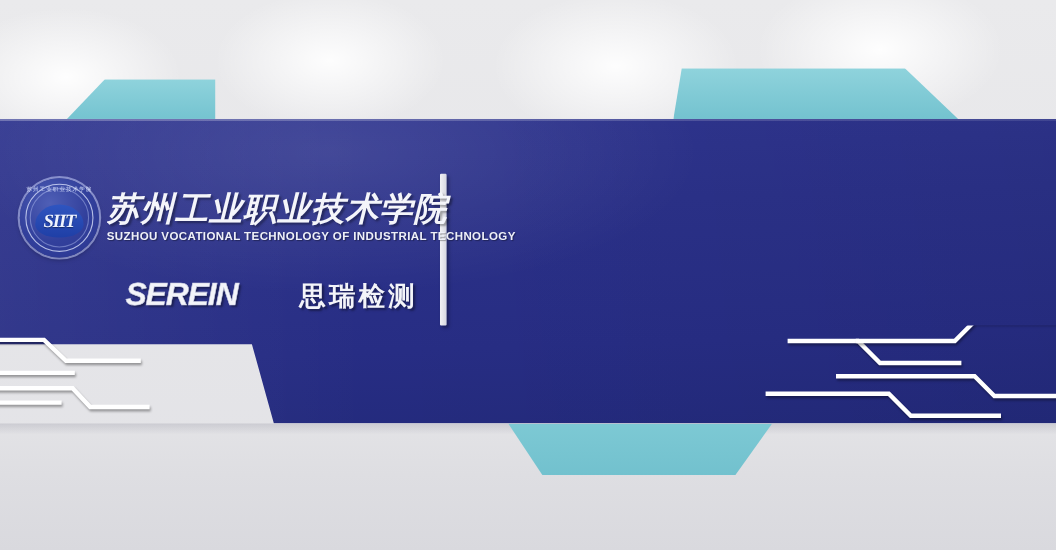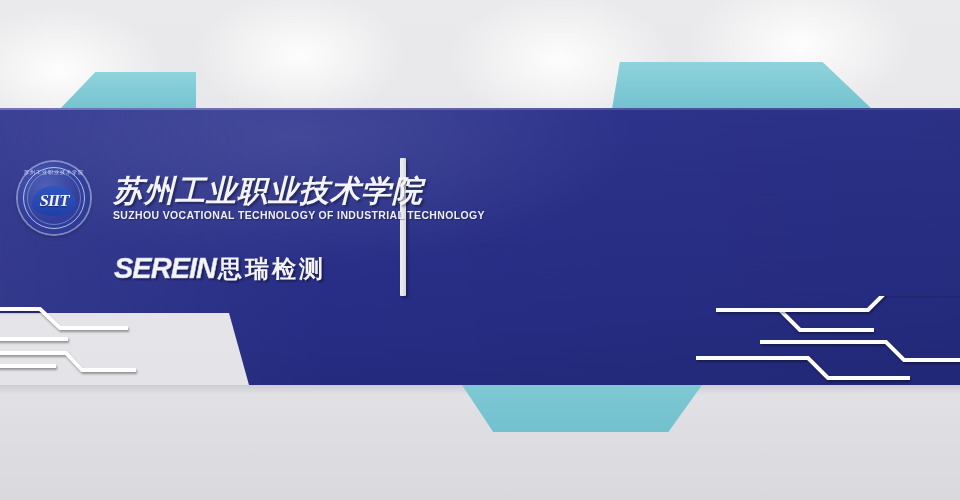--- a/index.html
+++ b/index.html
@@ -51,49 +51,49 @@
   #traces-left{position:absolute;left:0;top:296px;width:300px;height:90px;}
   #traces-right{position:absolute;left:660px;top:296px;width:300px;height:90px;}
 
   
   #divider{position:absolute;left:400px;top:158px;width:6px;height:138px;
     background:linear-gradient(90deg,#f2f2f5,#d6d7e0);
     box-shadow:2px 2px 3px rgba(0,0,0,.35);border-radius:1px;}
 
   
   #logo-block{position:absolute;left:18px;top:162px;width:376px;}
-  #logo-row{display:flex;align-items:center;gap:23px;}
+  #logo-row{display:flex;align-items:center;gap:7px;}
   #emblem{position:relative;width:72px;height:72px;flex:0 0 72px;border-radius:50%;
     background:radial-gradient(circle at 38% 32%, #4f5fb6 0%, #32409c 52%, #2a3590 100%);
     box-shadow:0 0 0 2px rgba(200,210,255,.55), 0 2px 5px rgba(0,0,0,.35);}
   #emblem-ring{position:absolute;inset:5px;border-radius:50%;border:1px solid rgba(225,232,255,.75);}
   #emblem-ring2{position:absolute;inset:9px;border-radius:50%;border:1px solid rgba(200,212,255,.4);}
   #emblem-core{position:absolute;left:50%;top:54%;transform:translate(-50%,-50%);
     width:44px;height:30px;border-radius:50% 50% 48% 48%/60% 60% 40% 40%;
     background:linear-gradient(180deg,#2f55c0,#1f3fa6);
     display:flex;align-items:center;justify-content:center;}
   #emblem-mark{font-family:"Liberation Serif",serif;font-style:italic;font-weight:700;
     font-size:17px;color:#eef3ff;letter-spacing:-1px;line-height:1;
     text-shadow:0 1px 1px rgba(0,0,0,.4);}
   #emblem-arc{position:absolute;left:0;right:0;top:7px;text-align:center;
     font-size:5px;color:#dbe4ff;letter-spacing:1px;white-space:nowrap;opacity:.92;}
   #name-col{display:flex;flex-direction:column;gap:2px;}
   #uni-cn{font-family:"Liberation Serif","DejaVu Serif",serif;font-weight:700;
     font-size:30px;line-height:1.04;color:#f4f5fa;letter-spacing:1px;font-style:italic;
     text-shadow:2px 2px 2px rgba(0,0,0,.35);white-space:nowrap;}
   #uni-en{font-size:10.5px;font-weight:700;color:#eef0f8;letter-spacing:.35px;
     white-space:nowrap;text-shadow:1px 1px 1px rgba(0,0,0,.35);}
-  #brand-row{display:flex;align-items:center;gap:2px;margin-top:20px;padding-left:96px;}
+  #brand-row{display:flex;align-items:center;gap:32px;margin-top:20px;padding-left:96px;}
   #serein{font-family:"Liberation Sans",sans-serif;font-weight:700;font-style:italic;
     font-size:29px;letter-spacing:-1px;color:#f3f4f9;line-height:1;
     text-shadow:2px 2px 2px rgba(0,0,0,.4);
     -webkit-text-stroke:.5px #c9cce0;}
   #serein-cn{font-family:"DejaVu Sans","Liberation Sans",sans-serif;font-weight:700;
     font-size:24px;letter-spacing:3px;color:#f3f4f9;line-height:1;
-    text-shadow:2px 2px 2px rgba(0,0,0,.4);}
+    text-shadow:2px 2px 2px rgba(0,0,0,.4);margin-left:24px;}
 
   
   #title{position:absolute;left:420px;top:152px;width:528px;
     font-family:"DejaVu Sans","Liberation Sans",sans-serif;font-weight:700;
     font-size:54px;line-height:1.16;letter-spacing:5px;color:#f1f2f7;
     text-shadow:3px 3px 3px rgba(0,0,0,.38);}
 </style>
 </head>
 <body>
 

